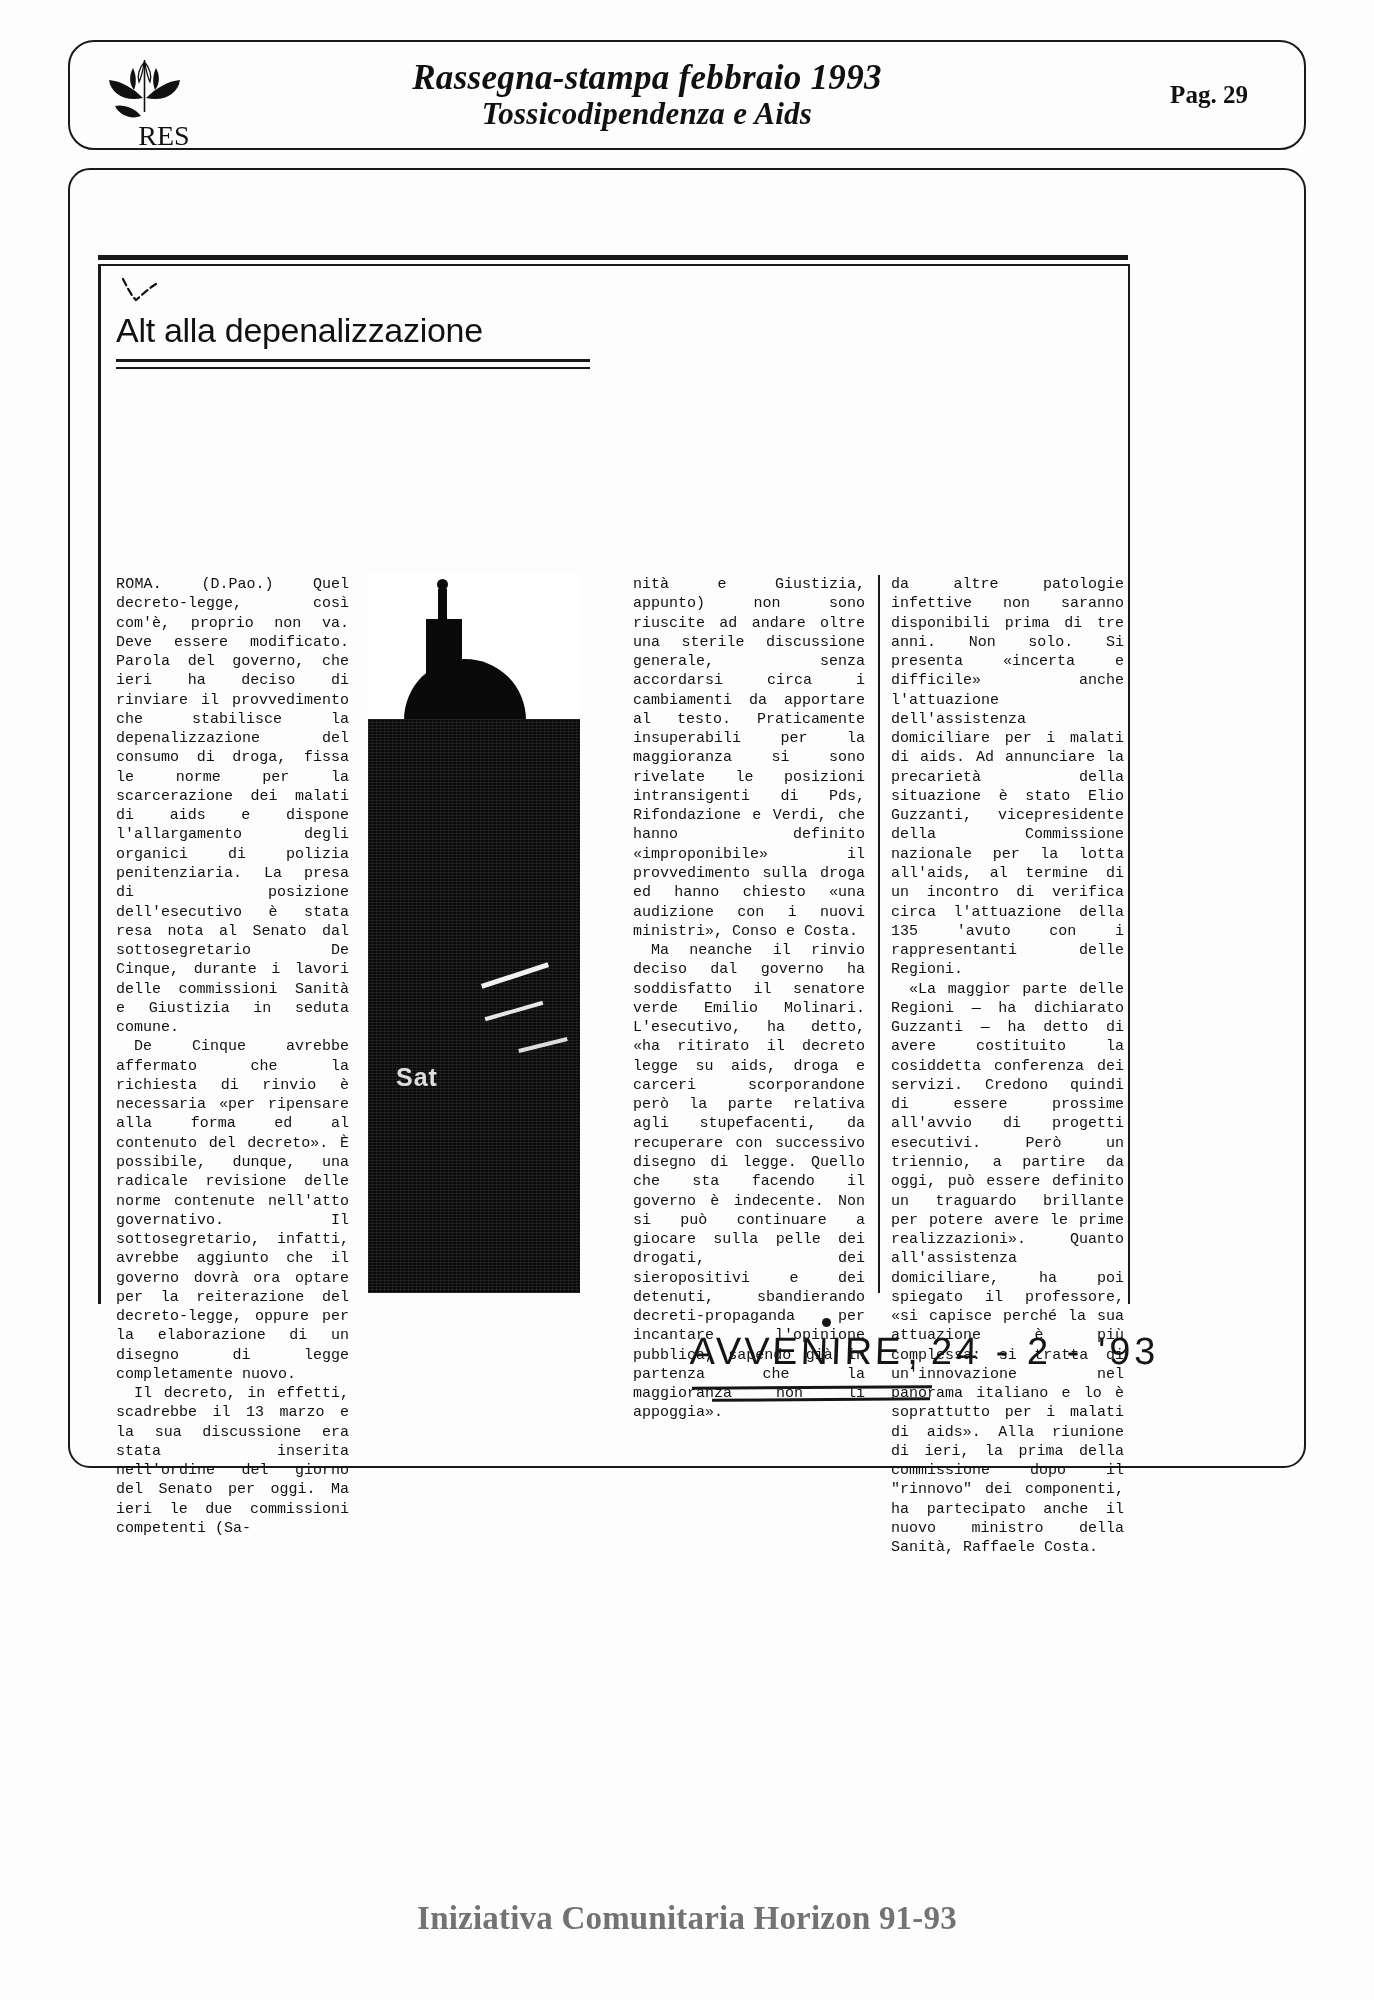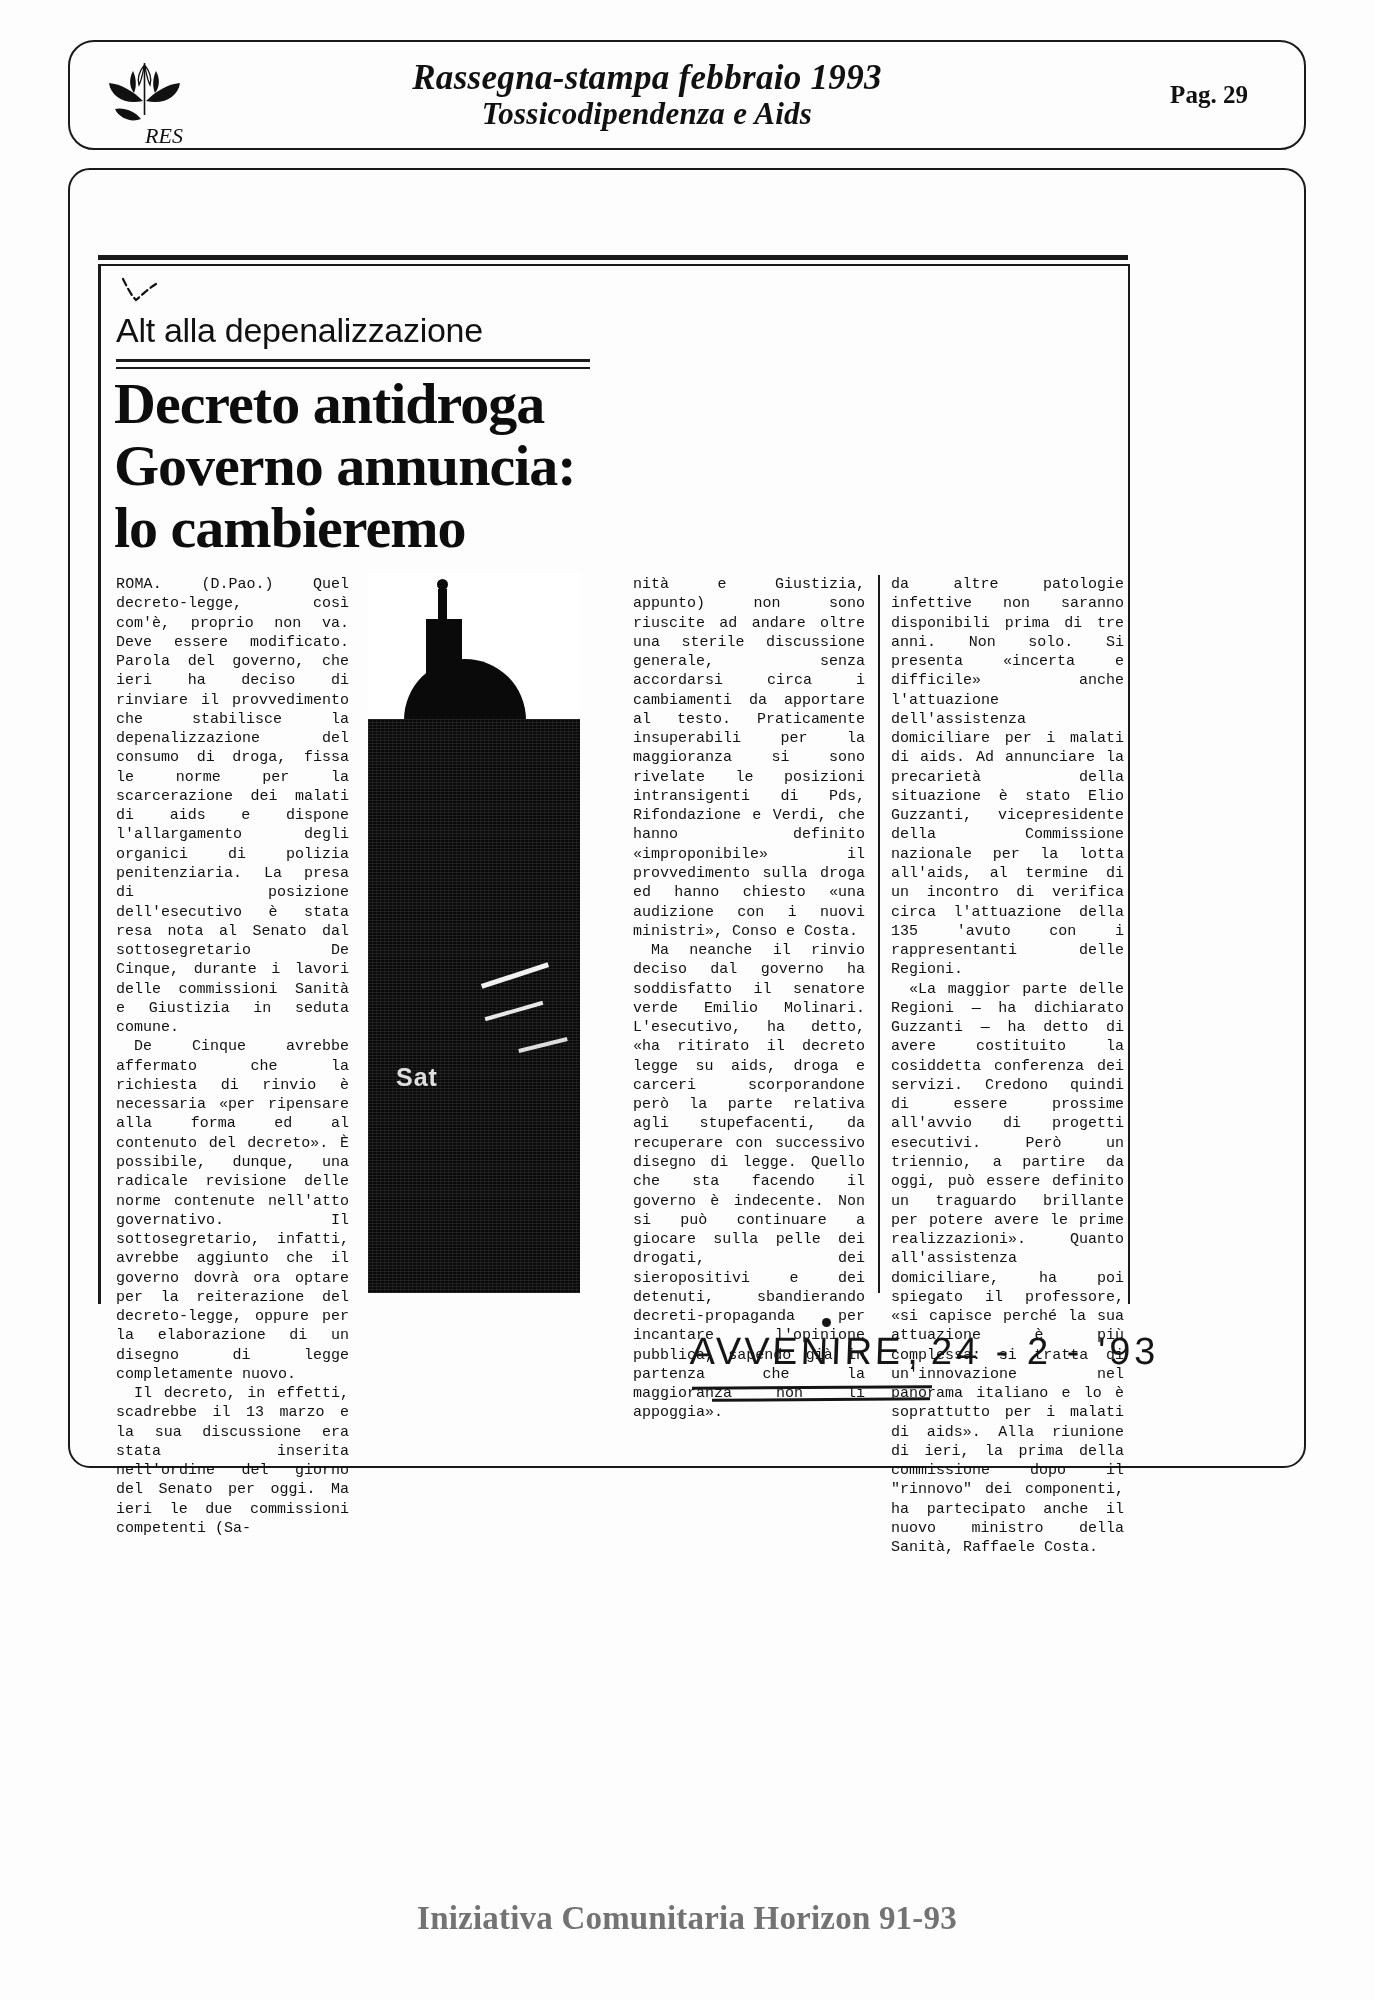--- a/index.html
+++ b/index.html
@@ -413,21 +413,21 @@
 
           <path d="M57 26 C61 33 61 42 56 48 C53 41 54 32 57 26 Z" fill="#111"></path>
 
           <path d="M10 38 C12 52 26 60 44 56 C34 46 22 39 10 38 Z" fill="#111"></path>
 
           <path d="M81 38 C79 52 65 60 47 56 C57 46 69 39 81 38 Z" fill="#111"></path>
 
           <path d="M16 64 C24 62 36 66 42 74 C32 78 20 73 16 64 Z" fill="#111"></path>
         </svg>
       </div>
-      <div style="font-family:'Liberation Serif',serif;font-style:italic;font-size:22px;margin-top:-6px;margin-left:38px;">RES</div>
+      <div style="font-family:'Liberation Serif',serif;font-size:28px;margin-top:-6px;margin-left:38px;">RES</div>
     </div>
 
     <div class="masthead-title">
       <div class="line1">Rassegna-stampa febbraio 1993</div>
       <div class="line2">Tossicodipendenza e Aids</div>
     </div>
 
     <div class="masthead-page">Pag. 29</div>
   </div>
 
@@ -443,25 +443,20 @@
     <div class="pen-tick">
       <svg width="40" height="34" viewBox="0 0 40 34" xmlns="http://www.w3.org/2000/svg">
         <path d="M3 2 C7 10 11 18 16 23 C22 18 28 12 36 7" stroke="#111" stroke-width="2.2" fill="none" stroke-linecap="round" stroke-dasharray="7 4"></path>
       </svg>
     </div>
 
     <div class="kicker">Alt alla depenalizzazione</div>
     <div class="kicker-rule"></div>
     <div class="kicker-rule2"></div>
 
-    <div class="headline">
-      <div>Decreto antidroga</div>
-      <div>Governo annuncia:</div>
-      <div>lo cambieremo</div>
-    </div>
 
     <div class="cols">
 
       <div class="col" id="col1">
         <p class="first">
           <span class="dropcity">ROMA.</span>
           <span>(D.Pao.)</span>
           <span>Quel decreto-legge, così com'è, proprio non va. Deve essere modificato. Parola del governo, che ieri ha deciso di rinviare il provvedimento che stabilisce la depenalizzazione del consumo di droga, fissa le norme per la scarcerazione dei malati di aids e dispone l'allargamento degli organici di polizia penitenziaria. La presa di posizione dell'esecutivo è stata resa nota al Senato dal sottosegretario De Cinque, durante i lavori delle commissioni Sanità e Giustizia in seduta comune.</span>
         </p>
         <p>De Cinque avrebbe affermato che la richiesta di rinvio è necessaria «per ripensare alla forma ed al contenuto del decreto». È possibile, dunque, una radicale revisione delle norme contenute nell'atto governativo. Il sottosegretario, infatti, avrebbe aggiunto che il governo dovrà ora optare per la reiterazione del decreto-legge, oppure per la elaborazione di un disegno di legge completamente nuovo.</p>

